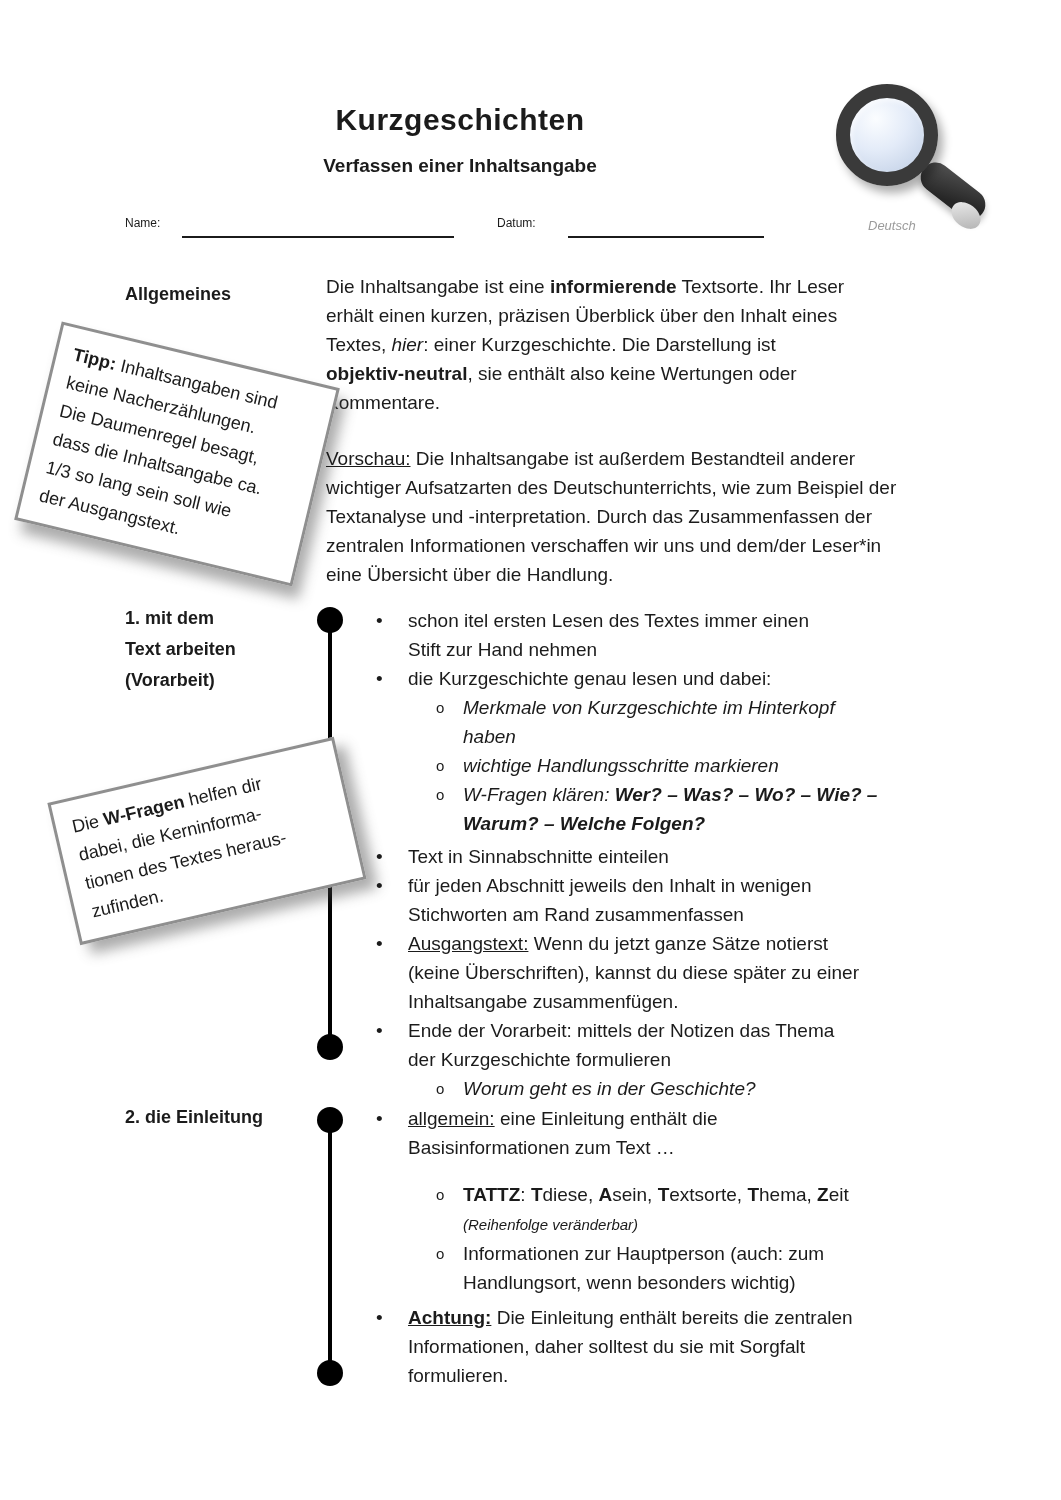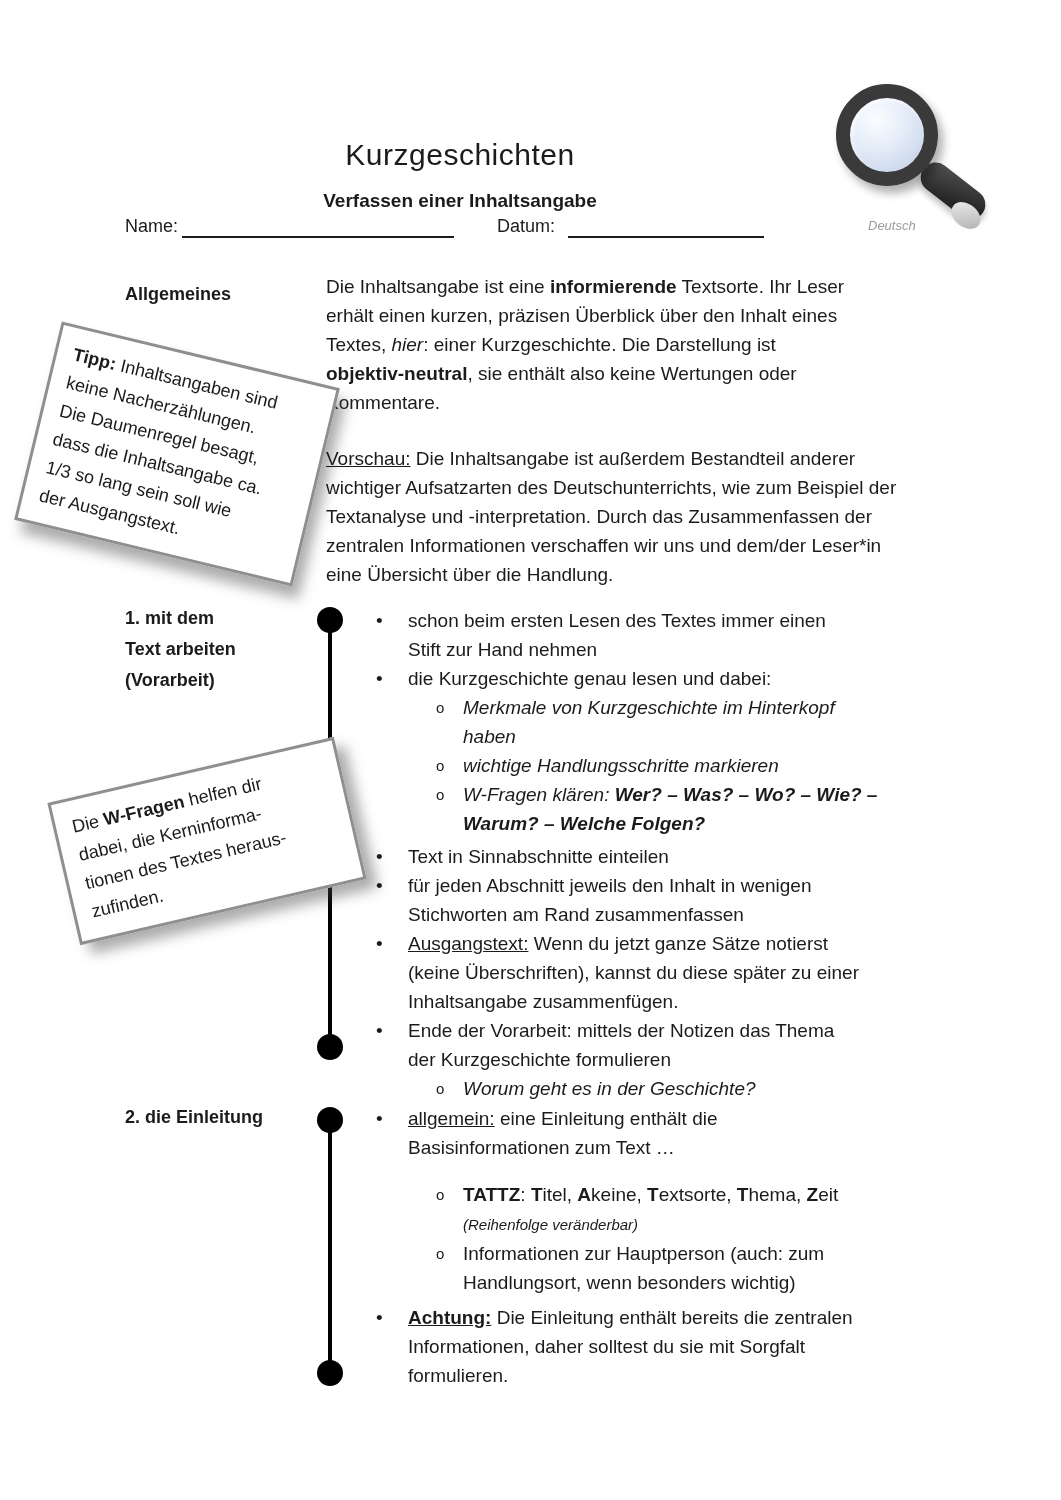--- a/index.html
+++ b/index.html
@@ -2,36 +2,36 @@
 <html><head>
 <meta charset="utf-8">
 <style>
   html,body{margin:0;padding:0;background:#ffffff;}
   .page{position:relative;width:1061px;height:1500px;background:#ffffff;overflow:hidden;
         font-family:"Liberation Sans","DejaVu Sans",sans-serif;color:#1b1b1b;}
   .abs{position:absolute;}
 
   
   .title-block{left:240px;top:103px;width:440px;text-align:center;}
-  .doc-title{font-size:30px;font-weight:normal;letter-spacing:0.5px;margin-top:35px;}
+  .doc-title{font-size:30px;font-weight:bold;letter-spacing:0.5px;}
   .doc-subtitle{font-size:19px;font-weight:bold;margin-top:18px;}
 
   
   .magnifier{left:828px;top:80px;width:150px;height:160px;}
   .mag-handle{position:absolute;left:88px;top:96px;width:74px;height:30px;background:linear-gradient(160deg,#555 0%,#262626 70%);
               border-radius:15px;transform:rotate(38deg);box-shadow:3px 4px 6px rgba(0,0,0,0.25);}
   .mag-tip{position:absolute;left:122px;top:124px;width:32px;height:23px;background:linear-gradient(135deg,#efefef,#aeaeae);
            border-radius:50%;transform:rotate(38deg);}
   .mag-ring{position:absolute;left:8px;top:4px;width:74px;height:74px;border-radius:50%;border:14px solid #3a3a3a;
             background:radial-gradient(circle at 35% 28%,#fbfdff 0%,#e3ebf8 45%,#bdcce3 100%);
             box-shadow:5px 7px 10px rgba(0,0,0,0.32), inset 2px 3px 5px rgba(255,255,255,0.65);}
   .mag-label{position:absolute;left:40px;top:138px;font-style:italic;font-size:13px;color:#9b9b9b;text-align:right;}
 
   
-  .field-label{font-size:18px;}
+  .field-label{font-size:12px;}
   .fill-line{border-bottom:2px solid #1b1b1b;height:20px;display:inline-block;}
 
   
   .side-heading{font-size:18px;font-weight:bold;line-height:31px;}
 
   
   .para{font-size:19px;line-height:29px;width:620px;}
 
   
   .note{background:#ffffff;border:3px solid #8f8f8f;box-shadow:9px 11px 13px rgba(70,70,70,0.45);
@@ -91,21 +91,21 @@
   <div class="abs side-heading" style="left:125px;top:603px;width:175px;"><span>1. mit dem</span><br><span>Text arbeiten</span><br><span>(Vorarbeit)</span></div>
 
   <div class="tl-dot" style="top:607px;"></div>
   <div class="tl-line" style="top:620px;height:428px;"></div>
   <div class="tl-dot" style="top:1034px;"></div>
 
   <div class="abs list" style="left:368px;top:606px;">
 
   <div class="li lvl1">
         <span class="marker">•</span>
-        <span class="txt"><span>schon beim ersten Lesen des Textes immer einen</span><br><span>Stift zur Hand nehmen</span></span>
+        <span class="txt"><span>schon itel ersten Lesen des Textes immer einen</span><br><span>Stift zur Hand nehmen</span></span>
       </div>
       <div class="li lvl1">
         <span class="marker">•</span>
         <span class="txt"><span>die Kurzgeschichte genau lesen und dabei:</span></span>
       </div>
       <div class="li lvl2">
         <span class="marker">o</span>
         <span class="txt"><span>Merkmale von Kurzgeschichte im Hinterkopf</span><br><span>haben</span></span>
       </div>
       <div class="li lvl2">
@@ -157,21 +157,21 @@
   <div class="li lvl1">
         <span class="marker">•</span>
         <span class="txt"><span class="u">allgemein:</span><span> eine Einleitung enthält die</span><br><span>Basisinformationen zum Text …</span></span>
       </div>
     </div>
 
   <div class="abs list" style="left:368px;top:1180px;">
 
   <div class="li lvl2 upright">
         <span class="marker">o</span>
-        <span class="txt"><span class="b">TATTZ</span><span>: </span><span class="b">T</span><span>itel, </span><span class="b">A</span><span>keine, </span><span class="b">T</span><span>extsorte, </span><span class="b">T</span><span>hema, </span><span class="b">Z</span><span>eit</span><br><span class="i small">(Reihenfolge veränderbar)</span></span>
+        <span class="txt"><span class="b">TATTZ</span><span>: </span><span class="b">T</span><span>diese, </span><span class="b">A</span><span>sein, </span><span class="b">T</span><span>extsorte, </span><span class="b">T</span><span>hema, </span><span class="b">Z</span><span>eit</span><br><span class="i small">(Reihenfolge veränderbar)</span></span>
       </div>
       <div class="li lvl2 upright">
         <span class="marker">o</span>
         <span class="txt"><span>Informationen zur Hauptperson (auch: zum</span><br><span>Handlungsort, wenn besonders wichtig)</span></span>
       </div>
     </div>
 
   <div class="abs list" style="left:368px;top:1303px;">
 
   <div class="li lvl1">

